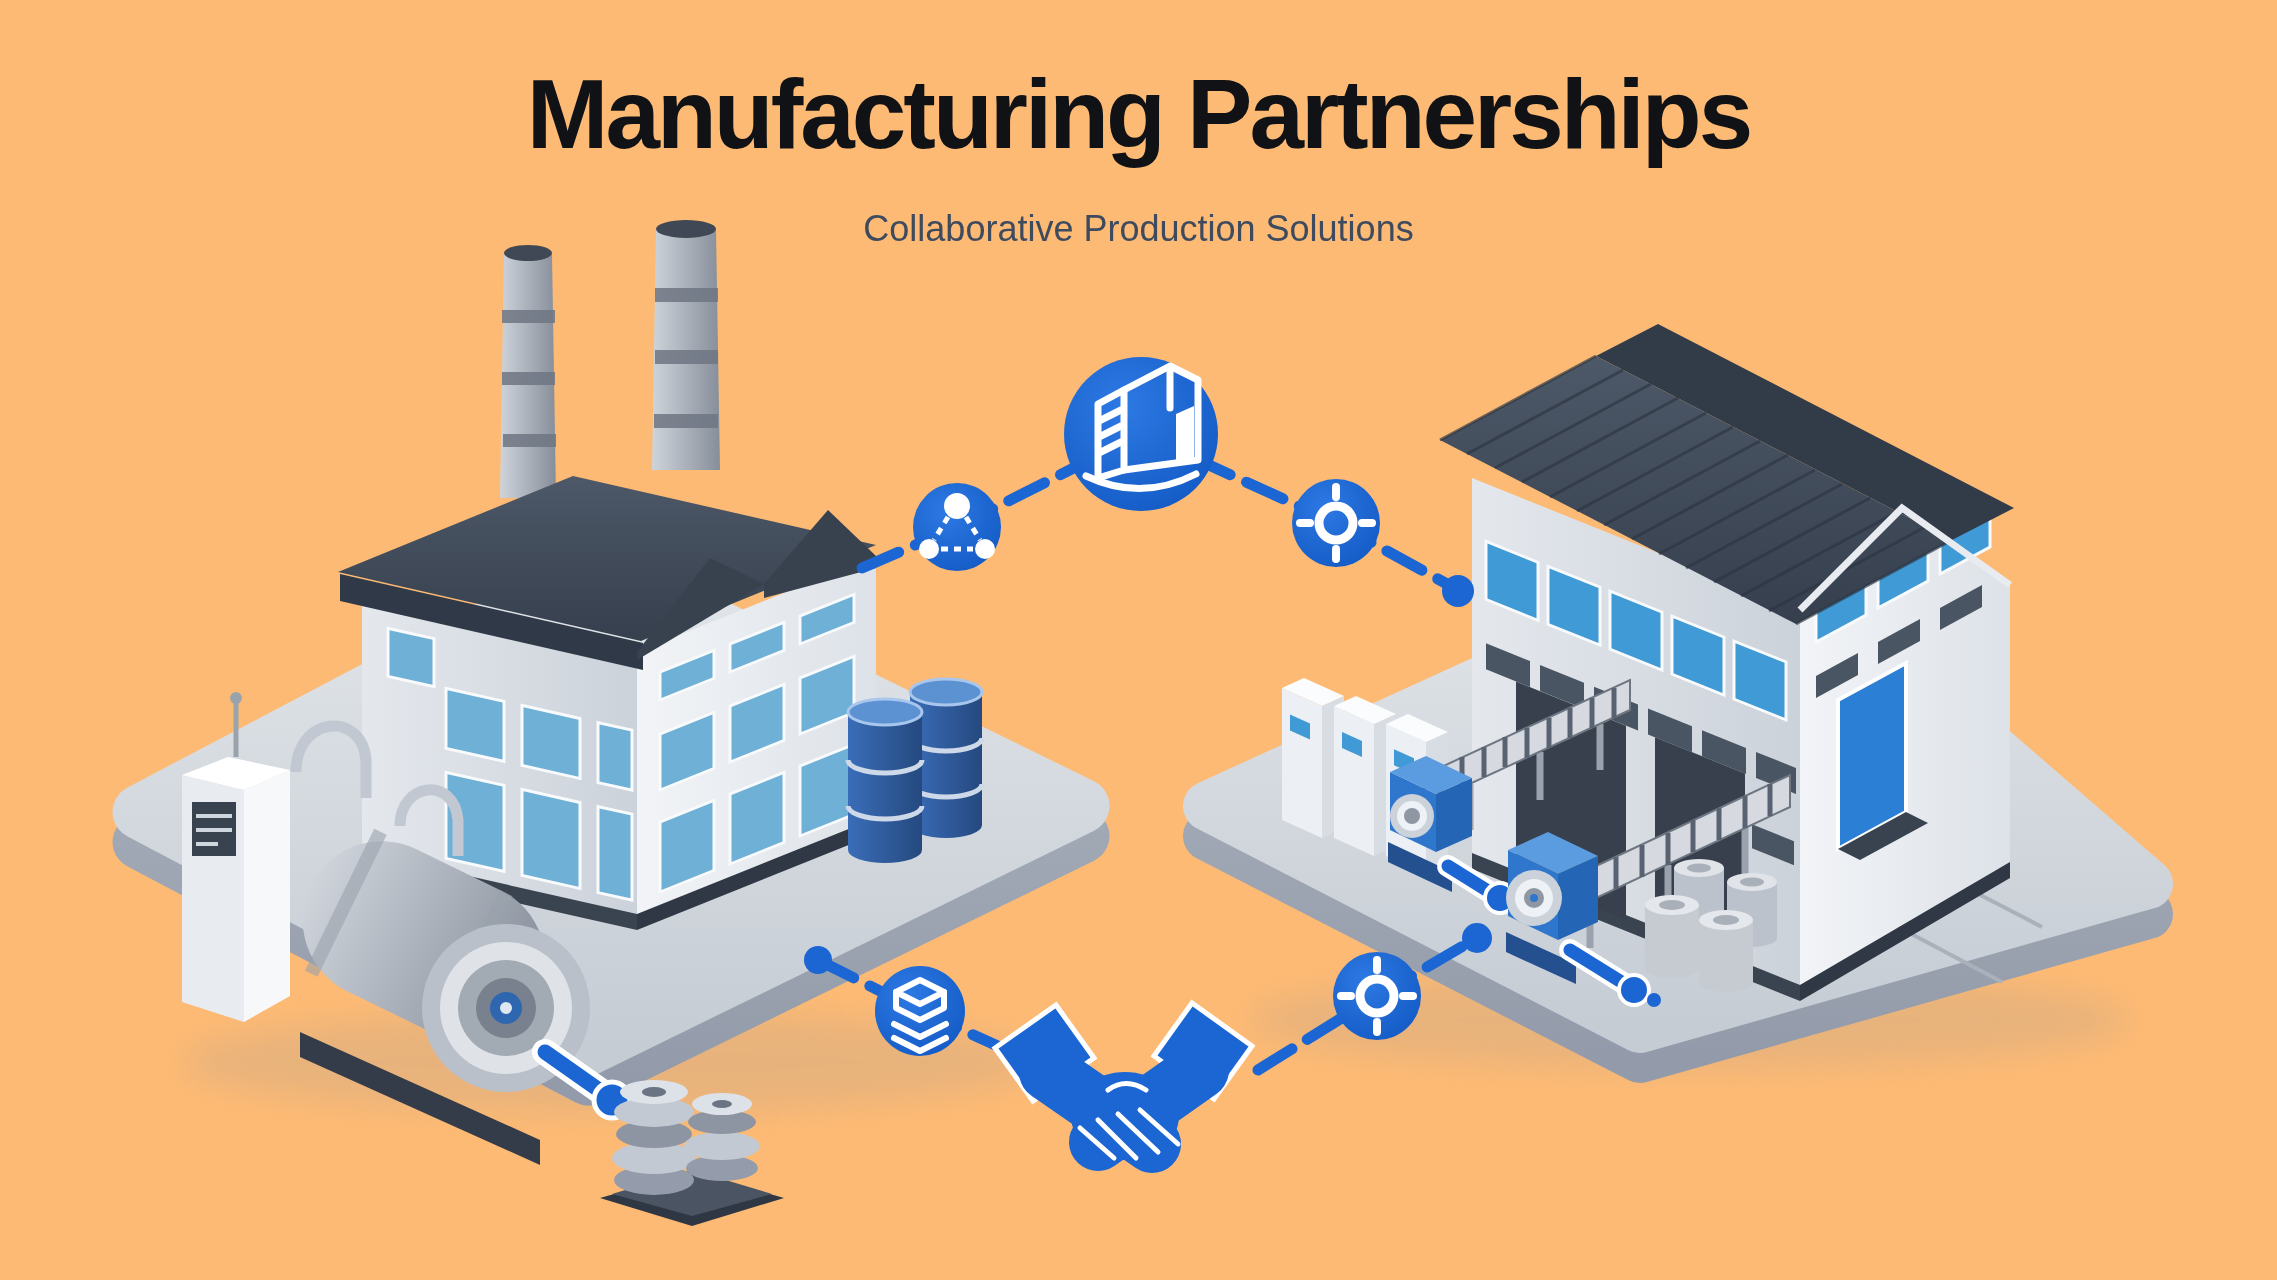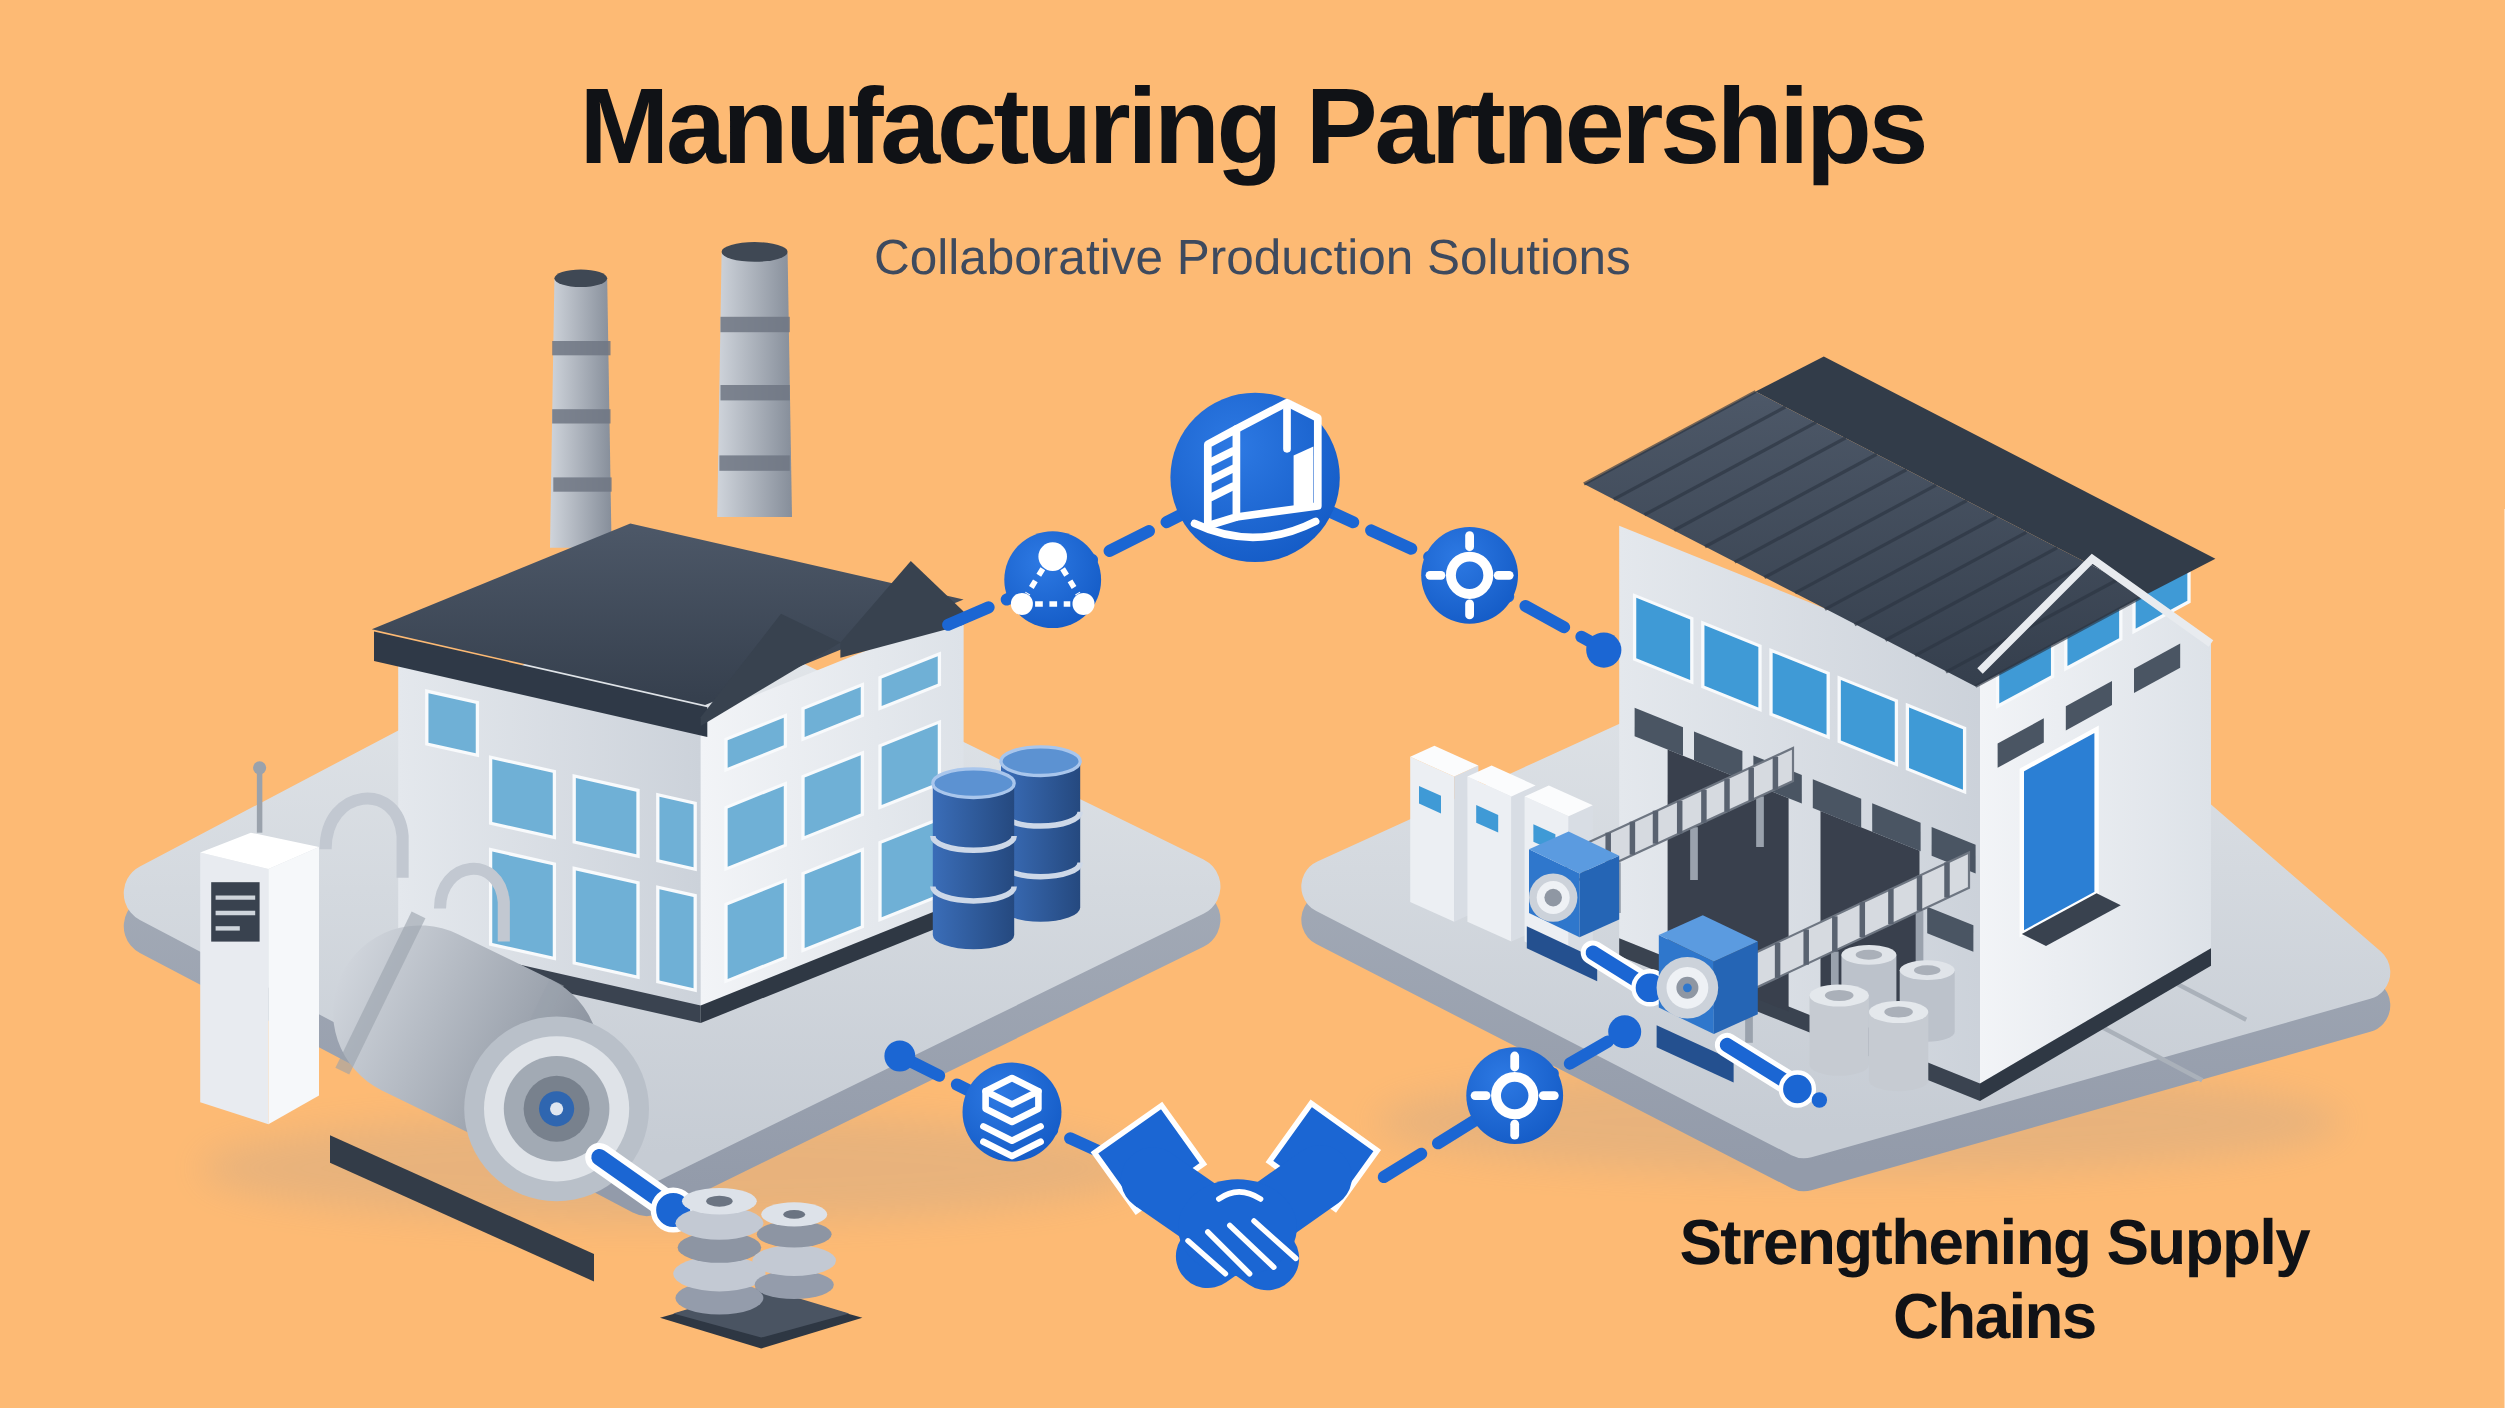--- a/index.html
+++ b/index.html
@@ -1,21 +1,21 @@
 <!DOCTYPE html>
 <html style="--accent: #1b66d3; --accent-dark: #0f55c0; --icon-glyph: #ffffff; --roof: #414c5c; --window-left: #6fb0d6; --window-right: #3f9ad6; --door: #2b7fd4; --wall: #e9edf2; --platform: #d7dbe1; --barrel: #2d5fa8; --machine: #2f77cc; --title-color: #101216; --subtitle-color: #3e4a5e;"><head>
 <meta charset="utf-8">
 <style>
   html,body{margin:0;padding:0;background:#fff;}
   .canvas{position:relative;width:2277px;height:1280px;background:#fdba74;overflow:hidden;
           font-family:"Liberation Sans", sans-serif;}
   .title{position:absolute;top:58px;left:0;width:100%;text-align:center;
          font-size:98px;font-weight:700;letter-spacing:-3px;color:var(--title-color,#0d0f13);}
   .subtitle{position:absolute;top:208px;left:0;width:100%;text-align:center;
-         font-size:45px;font-weight:400;color:var(--subtitle-color,#3e4a5e);}
+         font-size:36px;font-weight:400;color:var(--subtitle-color,#3e4a5e);}
   .caption{position:absolute;top:1096px;left:1448px;width:730px;text-align:center;
          font-size:58px;font-weight:700;letter-spacing:-1.5px;color:var(--title-color,#14171c);}
   svg{position:absolute;top:0;left:0;}
   .rib{stroke:#2c3542;stroke-width:3;opacity:.65;}
   .slat{stroke:#596270;stroke-width:5;}
   .leg{stroke:#9aa2ad;stroke-width:7;}
   .lk{stroke:var(--accent,#1b66d3);stroke-width:11;stroke-linecap:round;stroke-dasharray:40 18;fill:none;}
   .wfr{stroke:#f8fafc;stroke-width:3;}
 </style>
 </head>
@@ -421,14 +421,13 @@
           <path d="M1108,1090 Q1126,1077 1146,1090"></path>
           <line x1="1080" y1="1128" x2="1114" y2="1158"></line>
           <line x1="1098" y1="1120" x2="1136" y2="1158"></line>
           <line x1="1118" y1="1114" x2="1158" y2="1152"></line>
           <line x1="1140" y1="1110" x2="1178" y2="1144"></line>
         </g>
       </g>
     </g>
   </svg>
 
-  <div class="caption">Strengthening Supply Chains</div>
 </div>
 
 </body></html>

